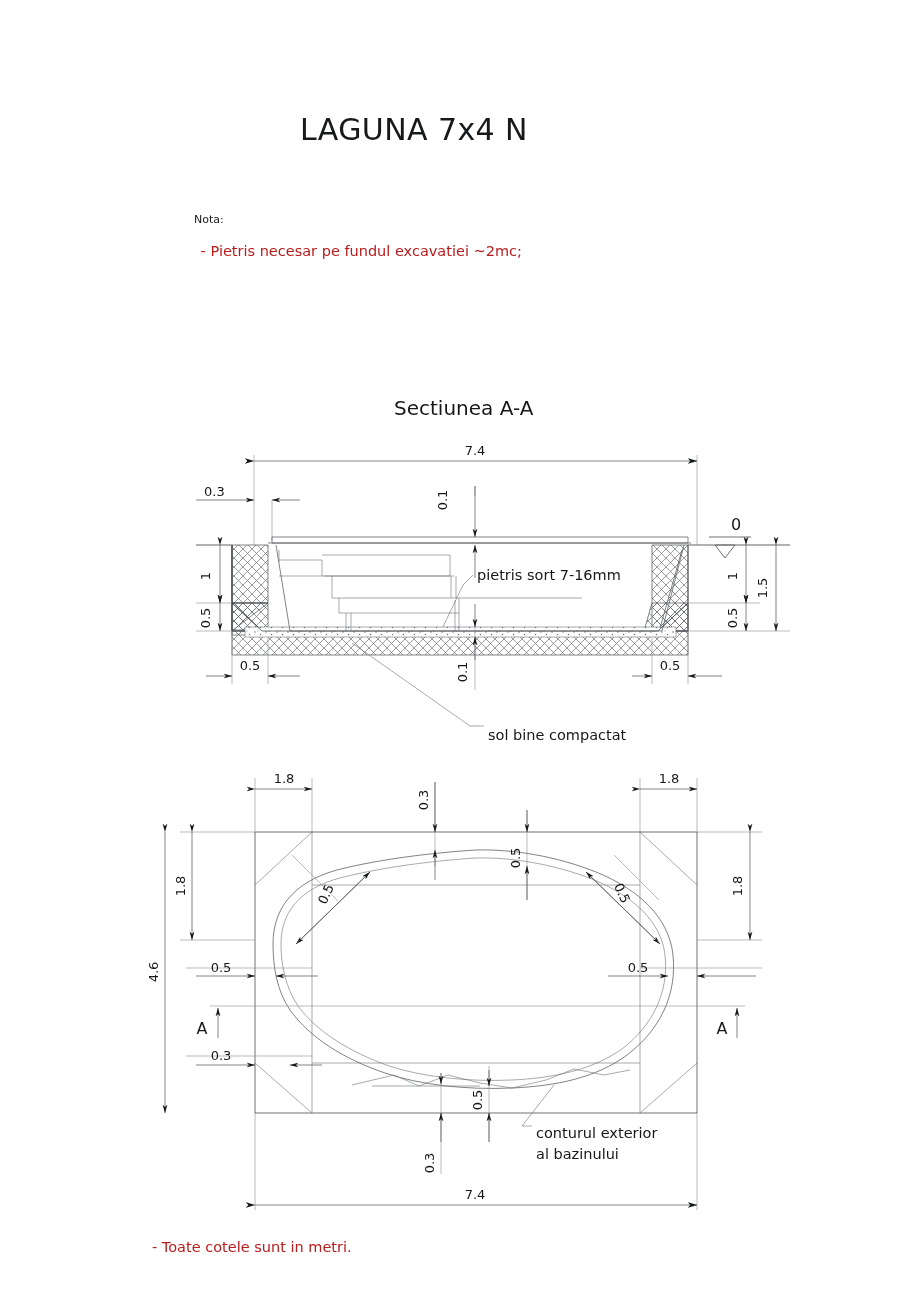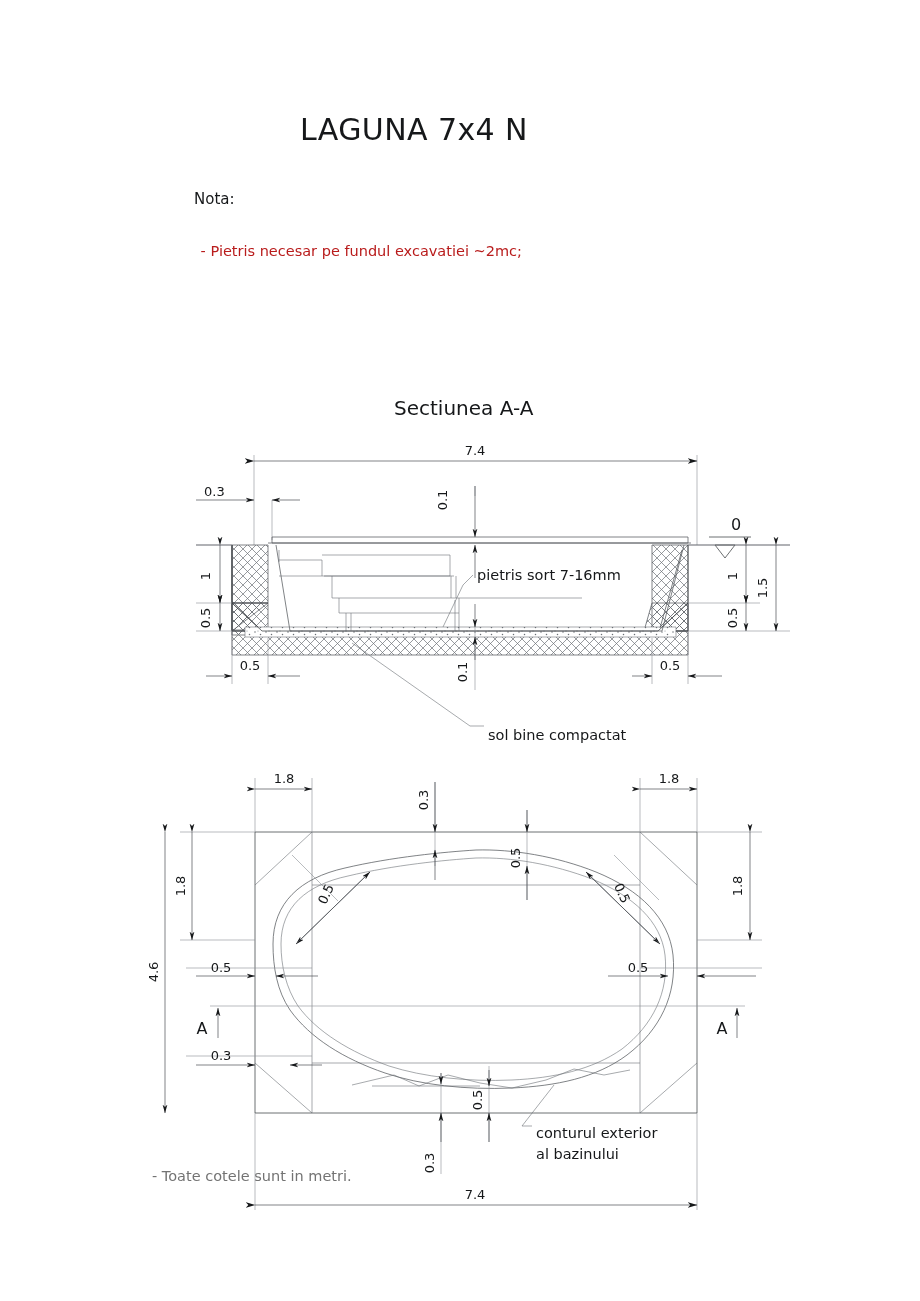--- a/index.html
+++ b/index.html
@@ -34,22 +34,22 @@
     left: 300px;
     top: 112px;
     font-size: 30px;
     letter-spacing: 0.4px;
     color: #16181a;
     white-space: nowrap;
   }
   .note-head {
     position: absolute;
     left: 194px;
-    top: 190px;
-    font-size: 15px;
+    top: 213px;
+    font-size: 11px;
     color: #16181a;
   }
   .note-body {
     position: absolute;
     left: 196px;
     top: 241px;
     width: 660px;
     font-size: 14.5px;
     line-height: 21.5px;
     color: #b91c1c;
@@ -58,23 +58,23 @@
   .section-caption {
     position: absolute;
     left: 394px;
     top: 396px;
     font-size: 20px;
     color: #16181a;
   }
   .footer-note {
     position: absolute;
     left: 152px;
-    top: 1168px;
+    top: 1239px;
     font-size: 14.5px;
-    color: #737373;
+    color: #b91c1c;
   }
   
   .ln      { stroke: #3c4043; stroke-width: 0.75; fill: none; }
   .ln-thin { stroke: #6b7075; stroke-width: 0.6; fill: none; }
   .ln-dim  { stroke: #4a4f54; stroke-width: 0.7; fill: none; }
   .ln-ext  { stroke: #8a8f94; stroke-width: 0.6; fill: none; }
   .ln-pool { stroke: #55595e; stroke-width: 0.75; fill: none; }
   .ln-grd  { stroke: #4a4f54; stroke-width: 0.7; fill: none; }
   .hatchfill { fill: url(#xhatch); stroke: #4a4f54; stroke-width: 0.7; }
   .gravelfill { fill: url(#dots); stroke: #6b7075; stroke-width: 0.6; }

